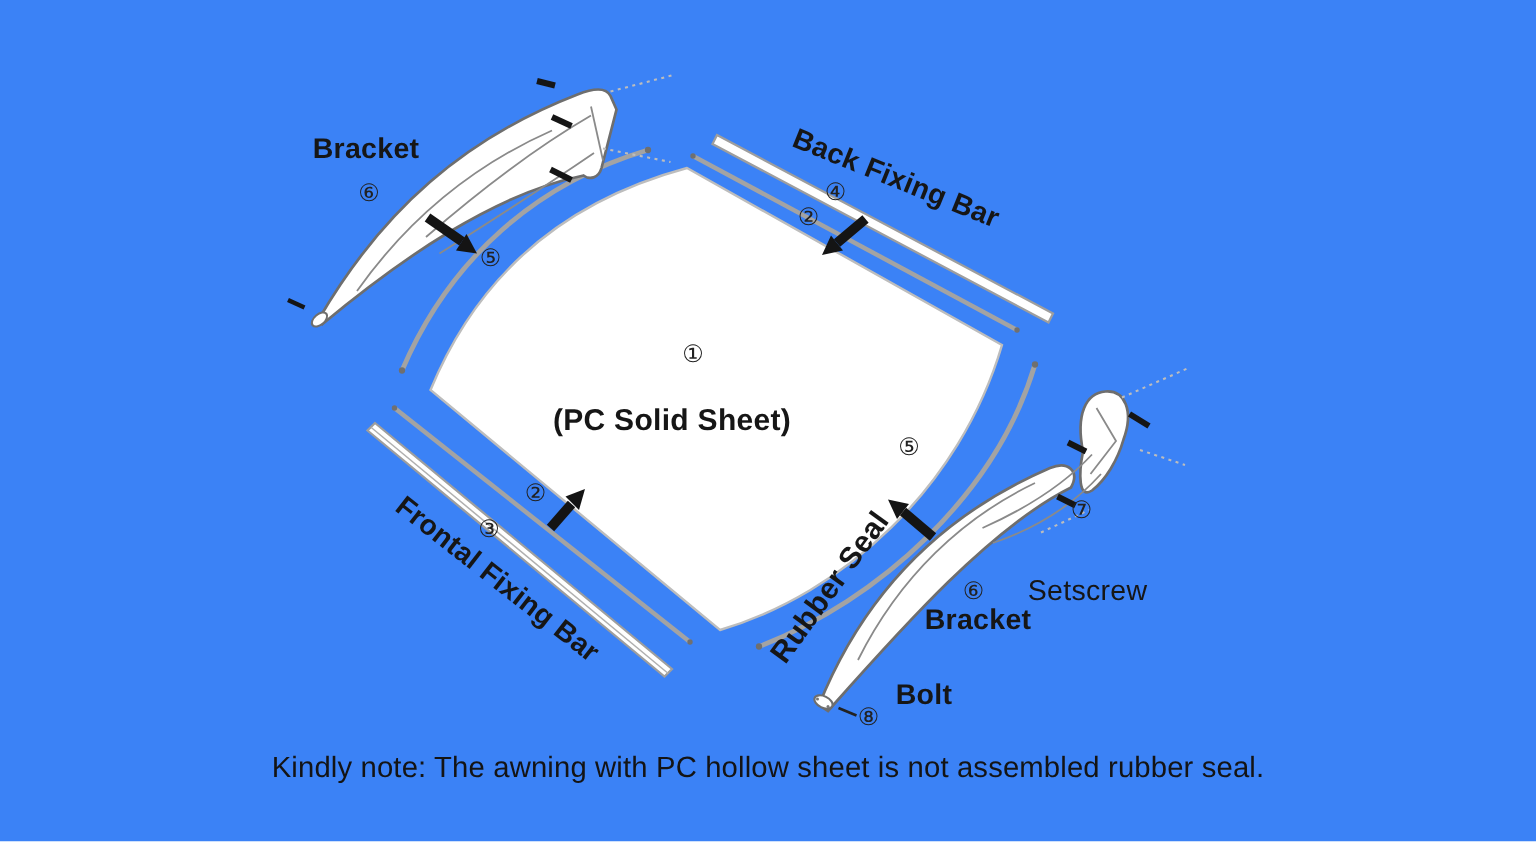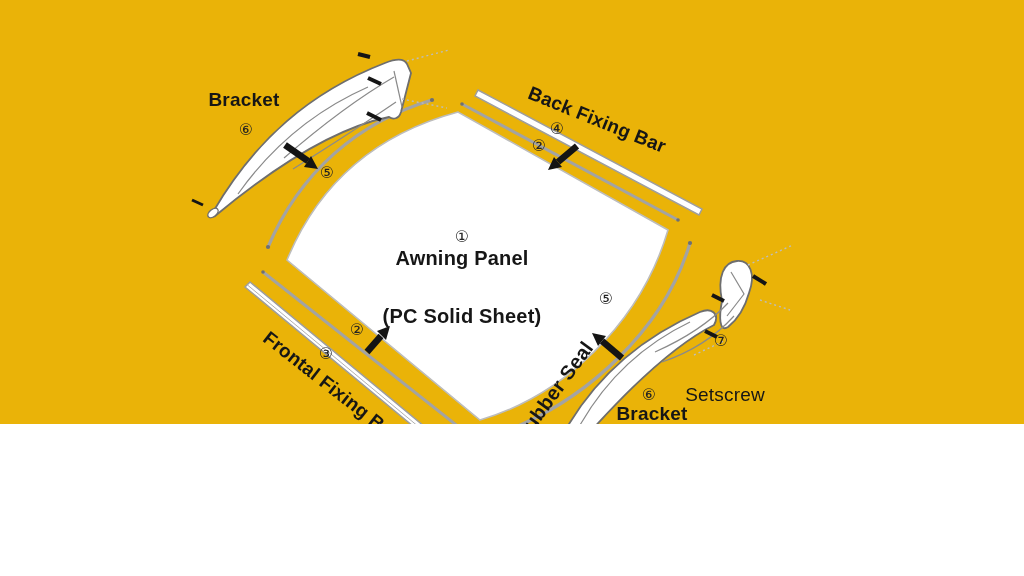--- a/index.html
+++ b/index.html
@@ -1,16 +1,16 @@
 <!DOCTYPE html>
 <html><head>
 <meta charset="utf-8">
 <style>
   html,body{margin:0;padding:0;background:#ffffff;}
-  .stage{position:relative;width:1024px;height:424px;background:#eab308;overflow:hidden;
+  .stage{position:relative;width:1024px;height:561px;background:#3b82f6;overflow:hidden;
          font-family:"Liberation Sans","DejaVu Sans",sans-serif;}
   .stage svg{position:absolute;left:0;top:0;}
   .lbl{position:absolute;transform:translate(-50%,-50%);font-weight:bold;font-size:19px;
        color:#161616;white-space:nowrap;letter-spacing:0.2px;}
   .lbl.rot22{transform:translate(-50%,-50%) rotate(22deg);}
   .lbl.rot38{transform:translate(-50%,-50%) rotate(38deg);}
   .lbl.rotm54{transform:translate(-50%,-50%) rotate(-54deg);font-size:20px;}
   .lbl.big{font-size:20px;}
   .lbl.plain{font-weight:normal;margin-top:36px;}
   .num{position:absolute;transform:translate(-50%,-50%);font-weight:normal;font-size:16px;
@@ -114,34 +114,34 @@
   </svg>
 
   <div class="lbl" style="left:244px;top:100px;">Bracket</div>
   <div class="num" style="left:246px;top:129px;">⑥</div>
 
   <div class="lbl rot22" style="left:597px;top:120px;">Back Fixing Bar</div>
   <div class="num" style="left:557px;top:128px;">④</div>
   <div class="num" style="left:539px;top:145px;">②</div>
 
   <div class="num" style="left:462px;top:236px;">①</div>
-  <div class="lbl big" style="left:462px;top:258px;">Awning Panel</div>
-  <div class="lbl big" style="left:462px;top:281px;margin-top:35px;">(PC Solid Sheet)</div>
+  <div class="lbl big" style="left:448px;top:281px;">(PC Solid Sheet)</div>
 
   <div class="num" style="left:327px;top:172px;">⑤</div>
   <div class="num" style="left:606px;top:298px;">⑤</div>
 
   <div class="num" style="left:357px;top:329px;">②</div>
   <div class="num" style="left:326px;top:353px;">③</div>
   <div class="lbl rot38" style="left:331px;top:387px;">Frontal Fixing Bar</div>
 
   <div class="lbl rotm54" style="left:554px;top:392px;">Rubber Seal</div>
 
   <div class="num" style="left:649px;top:394px;">⑥</div>
   <div class="lbl" style="left:652px;top:414px;">Bracket</div>
 
   <div class="num" style="left:721px;top:340px;">⑦</div>
   <div class="lbl plain" style="left:725px;top:359px;">Setscrew</div>
 
   <div class="num" style="left:579px;top:478px;">⑧</div>
   <div class="lbl" style="left:616px;top:464px;">Bolt</div>
 
+  <div class="note">Kindly note: The awning with PC hollow sheet is not assembled rubber seal.</div>
 </div>
 
 </body></html>

